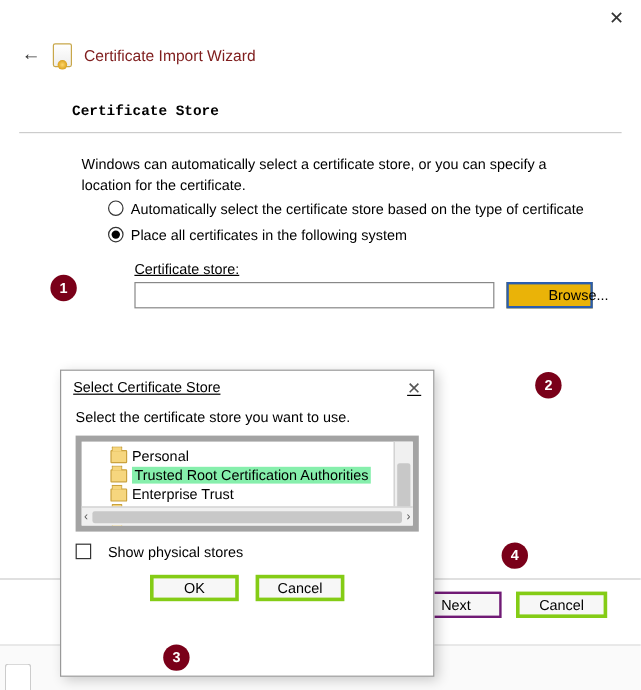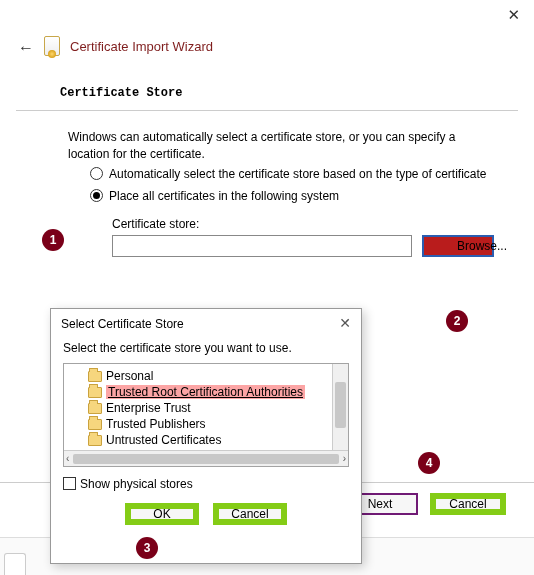--- a/index.html
+++ b/index.html
@@ -58,41 +58,41 @@
   }
   .radio {
     width:13px; height:13px; border:1px solid #333; border-radius:50%;
     display:flex; align-items:center; justify-content:center;
     background:#fff;
   }
   .radio.sel::after {
     content:""; width:7px; height:7px; border-radius:50%;
     background:#000;
   }
-  .store-label { padding: 10px 0 4px 112px; }
+  .store-label { padding: 10px 0 4px 112px; text-decoration: underline; }
   .store-row {
     display:flex; gap:10px; padding: 0 40px 0 112px;
   }
   .store-input {
     flex:1; height:22px; border:1px solid #888; background:#fff;
   }
   .browse-btn {
-    width:72px; height:22px; border:2px solid #2a5db0; background:#b91c1c;
+    width:72px; height:22px; border:2px solid #2a5db0; background:#eab308;
     display:flex; align-items:center; justify-content:center;
     font-size:12px;
     padding-left:48px;
   }
   .wizard-footer {
     position:absolute; bottom:52px; left:0; right:0;
     border-top:1px solid #ccc;
     display:flex; justify-content:flex-end; gap:12px;
     padding: 10px 28px 8px 0;
   }
   .btn {
-    width:76px; height:22px; border:6px solid #84cc16; background:#f7f7f7;
+    width:76px; height:22px; border:3px solid #84cc16; background:#f7f7f7;
     display:flex; align-items:center; justify-content:center;
   }
   .btn.primary { border:2px solid #701a75; }
   .bottom-strip {
     position:absolute; bottom:0; left:0; right:0; height:38px;
     border-top:1px solid #ddd; background:#fafafa;
   }
   .tab-stub {
     position:absolute; bottom:0; left:4px;
     width:22px; height:22px; border:1px solid #ccc; border-bottom:none;
@@ -109,35 +109,35 @@
 
   .dialog {
     position:absolute; top:308px; left:50px;
     width:312px; height:256px;
     background:#fff; border:1px solid #999;
     box-shadow: 3px 3px 10px rgba(0,0,0,.2);
     z-index:40;
     display:flex; flex-direction:column;
   }
   .dlg-titlebar {
-    display:flex; justify-content:space-between; align-items:flex-end;
-    padding:6px 10px; font-size:12px;
+    display:flex; justify-content:space-between; align-items:center;
+    padding:6px 10px; font-size:12px;text-decoration:underline;
   }
   .dlg-close { color:#555; font-size:14px; }
   .dlg-text { padding:4px 12px 8px 12px; }
   .tree {
-    margin:0 12px; border:1px solid #a3a3a3; height:104px;
+    margin:0 12px; border:5px solid #a3a3a3; height:80px;
     padding:4px 0 0 0; position:relative; overflow:hidden;
   }
   .tree-row {
     display:flex; align-items:center; gap:4px;
     padding:1px 0 1px 24px; font-size:12px; white-space:nowrap;
   }
   .tree-row.sel span.lbl {
-    background:#fca5a5; padding:0 2px;text-decoration:underline;
+    background:#86efac; padding:0 2px;
   }
   .folder {
     width:14px; height:11px; background:#f6d67e;
     border:1px solid #caa23e; border-radius:1px;
     position:relative;
   }
   .folder::before {
     content:""; position:absolute; top:-4px; left:0;
     width:7px; height:3px; background:#f6d67e;
     border:1px solid #caa23e; border-bottom:none; border-radius:1px 1px 0 0;
@@ -153,21 +153,21 @@
   .tree-scroll-h {
     position:absolute; left:0; right:0; bottom:0; height:16px;
     background:#f0f0f0; border-top:1px solid #ccc;
     display:flex; align-items:center; justify-content:space-between;
     padding:0 2px; font-size:10px; color:#555;
   }
   .tree-scroll-h .thumb {
     flex:1; height:10px; background:#c8c8c8; margin:0 4px; border-radius:2px;
   }
   .check-row {
-    display:flex; gap:4px;
+    display:flex; gap:14px;
     padding:10px 12px 0 12px;
   }
   .checkbox {
     width:13px; height:13px; border:1px solid #333; background:#fff;
   }
   .dlg-buttons {
     display:flex; justify-content:center; gap:14px;
     padding:12px 0 10px 0;
   }
 </style>

